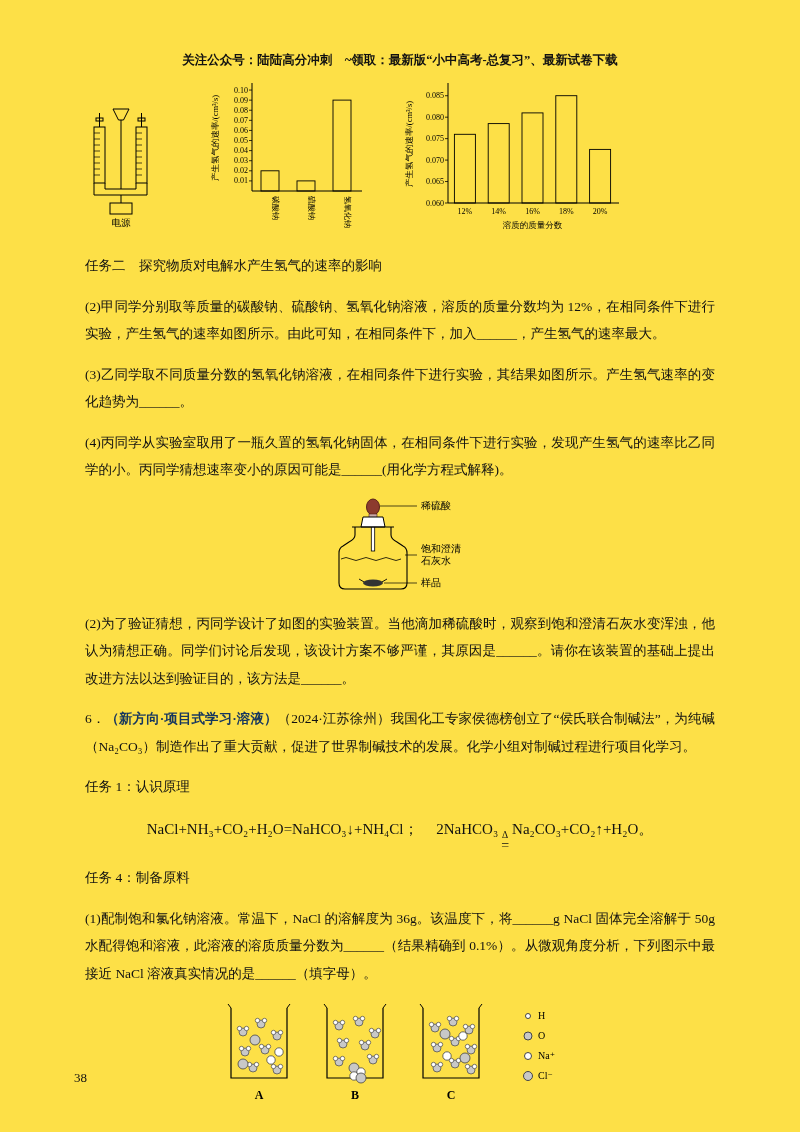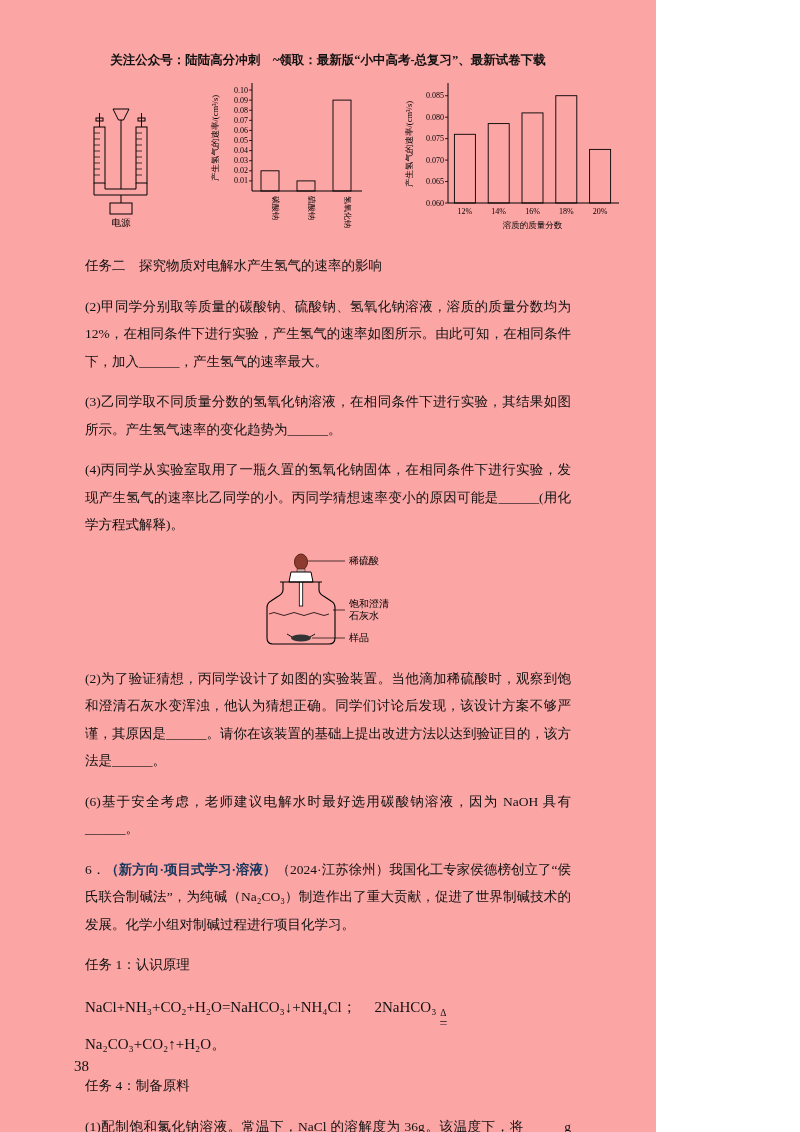--- a/index.html
+++ b/index.html
@@ -1,33 +1,33 @@
 <!DOCTYPE html>
 <html><head>
 <meta charset="utf-8">
 <style>
   html,body{margin:0;padding:0;background:#ffffff;}
-  .page{width:656px;height:1132px;position:relative;background:#fca5a5;
+  .page{width:800px;height:1132px;position:relative;background:#fde047;
         font-family:"Liberation Serif","DejaVu Serif",serif;color:#111;overflow:hidden;}
   .header{padding-top:52px;text-align:center;font-weight:700;font-size:12.5px;}
   .figrow{display:flex;align-items:flex-end;margin:10px 0 0 72px;}
   .figrow svg{display:block;}
   #apparatus{margin-right:18px;}
   #chart1{margin-right:34px;}
   .body{padding:8px 72px 0;font-size:13.5px;line-height:27.5px;text-align:justify;}
   .body p{margin:13px;}
   .figure-center{display:flex;justify-content:center;margin:4px 0;}
   .tag{font-weight:700;color:#17375e;font-family:Liberation Serif, serif;}
-  .equation{font-size:15px;line-height:30px;margin:4px 0 2px;text-align:left;}
+  .equation{font-size:15px;line-height:30px;margin:4px 0 2px;text-align:center;}
   .eq2{margin-left:14px;}
   .cond{display:inline-flex;flex-direction:column;align-items:center;line-height:1;
         vertical-align:-4px;margin:0 3px;}
   .cond .delta{font-size:9.5px;}
   .cond .sign{font-size:14px;line-height:.8;}
-  .page-number{position:absolute;left:74px;bottom:57px;font-size:15px;}
+  .page-number{position:absolute;left:74px;bottom:46px;font-size:13px;}
   svg text{font-family:"Liberation Serif","DejaVu Serif",serif;}
 </style>
 </head>
 <body>
 
 <div class="page">
 
   <div class="header">关注公众号：陆陆高分冲刺　~领取：最新版“小中高考-总复习”、最新试卷下载</div>
 
   <div class="figrow">
@@ -161,21 +161,20 @@
         <line x1="110" y1="58" x2="122" y2="58" stroke="#000" stroke-width="0.7"></line>
         <line x1="89" y1="86" x2="122" y2="86" stroke="#000" stroke-width="0.7"></line>
         <text x="126" y="12" font-size="10">稀硫酸</text>
         <text x="126" y="55" font-size="10">饱和澄清</text>
         <text x="126" y="67" font-size="10">石灰水</text>
         <text x="126" y="89" font-size="10">样品</text>
       </svg>
     </div>
 
     <p>(2)为了验证猜想，丙同学设计了如图的实验装置。当他滴加稀硫酸时，观察到饱和澄清石灰水变浑浊，他认为猜想正确。同学们讨论后发现，该设计方案不够严谨，其原因是______。请你在该装置的基础上提出改进方法以达到验证目的，该方法是______。</p>
-    <p>(6)基于安全考虑，老师建议电解水时最好选用碳酸钠溶液，因为 NaOH 具有______。</p>
 
     <p><span>6．</span><span class="tag">（新方向·项目式学习·溶液）</span><span>（2024·江苏徐州）我国化工专家侯德榜创立了“侯氏联合制碱法”，为纯碱（Na₂CO₃）制造作出了重大贡献，促进了世界制碱技术的发展。化学小组对制碱过程进行项目化学习。</span></p>
 
     <p>任务 1：认识原理</p>
 
     <p class="equation">
       <span>NaCl+NH₃+CO₂+H₂O=NaHCO₃↓+NH₄Cl；</span>
       <span class="eq2"><span>2NaHCO₃</span><span class="cond">
             <span class="delta">Δ</span>
             <span class="sign">=</span>

